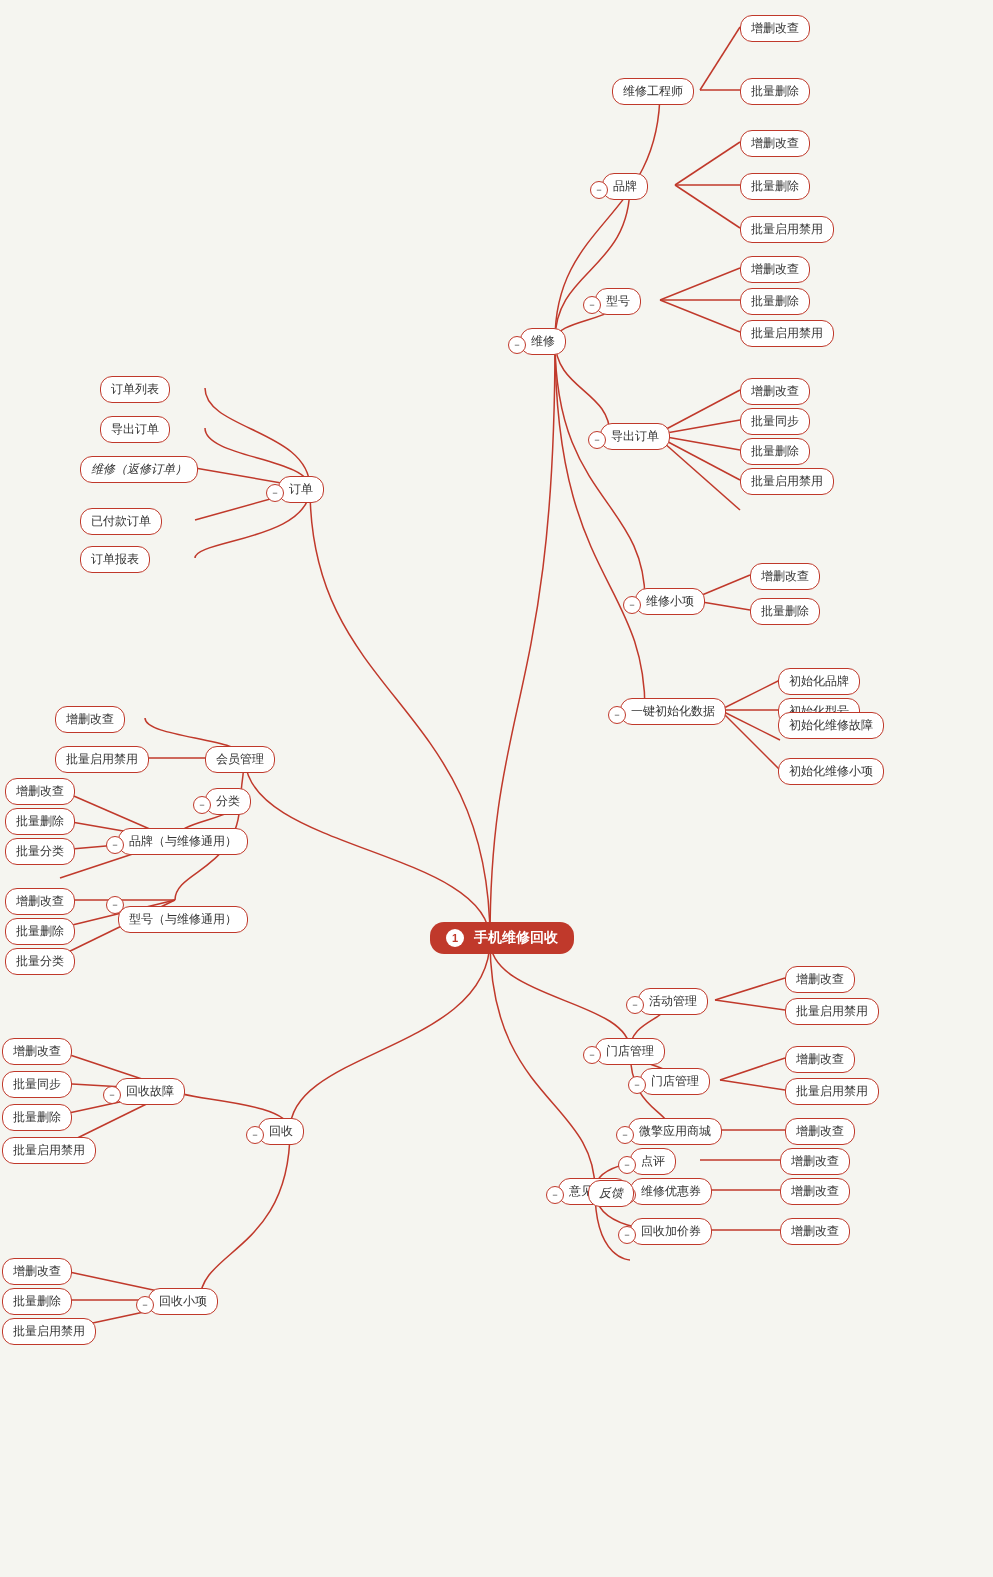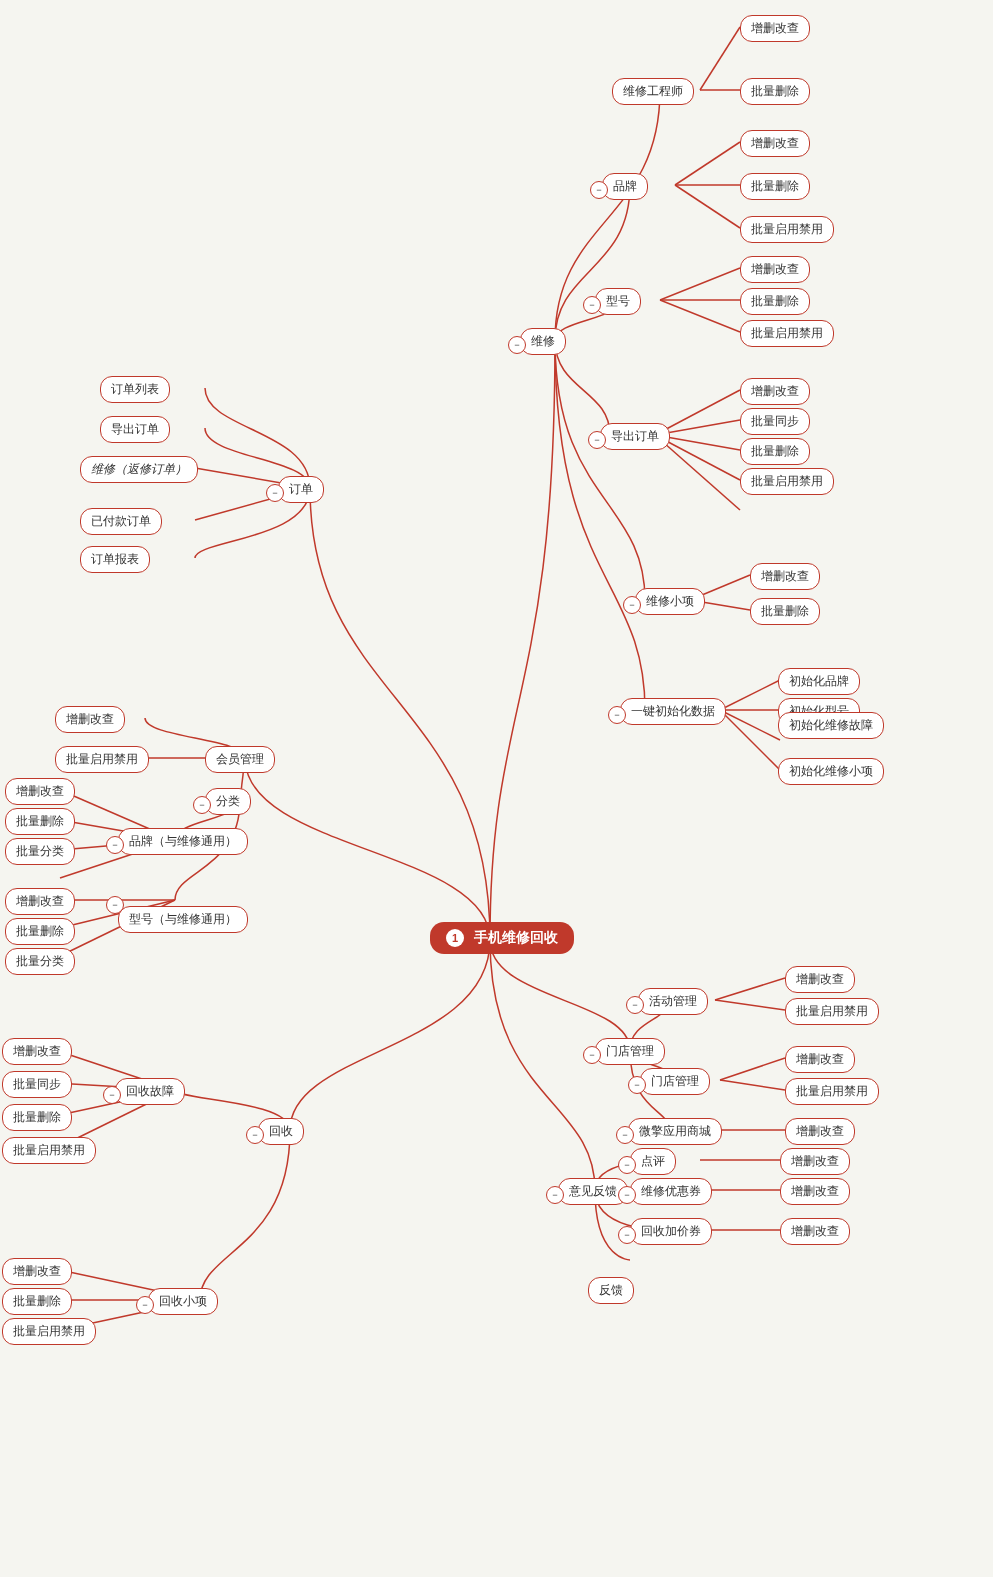--- a/index.html
+++ b/index.html
@@ -516,17 +516,17 @@
     <div class="node-box">回收加价券</div>
   </div>
   <div class="node" style="left:618px;top:1226px;">
     <div class="node-box circle-btn">－</div>
   </div>
 
   <div class="node" style="left:780px;top:1218px;">
     <div class="node-box">增删改查</div>
   </div>
 
-  <div class="node" style="left:588px;top:1277px;">
+  <div class="node" style="left:588px;top:1180px;font-style:italic;">
     <div class="node-box">反馈</div>
   </div>
 
 </div>
 
 </body></html>

